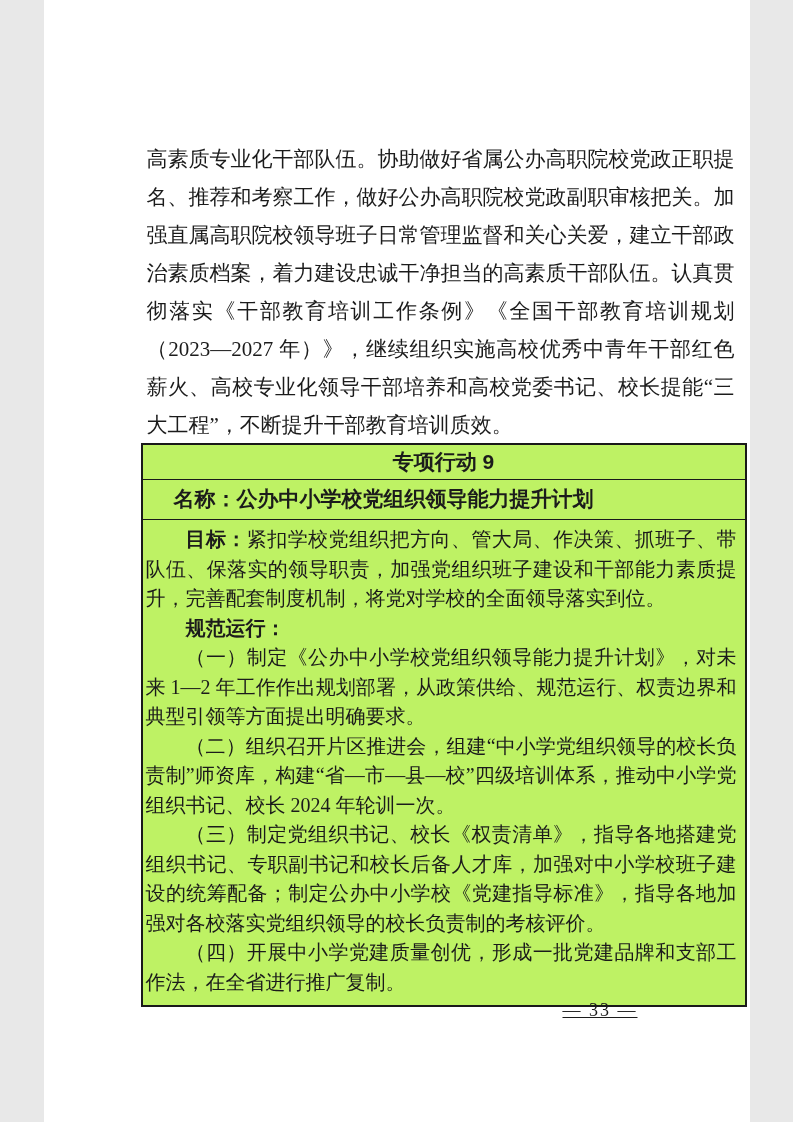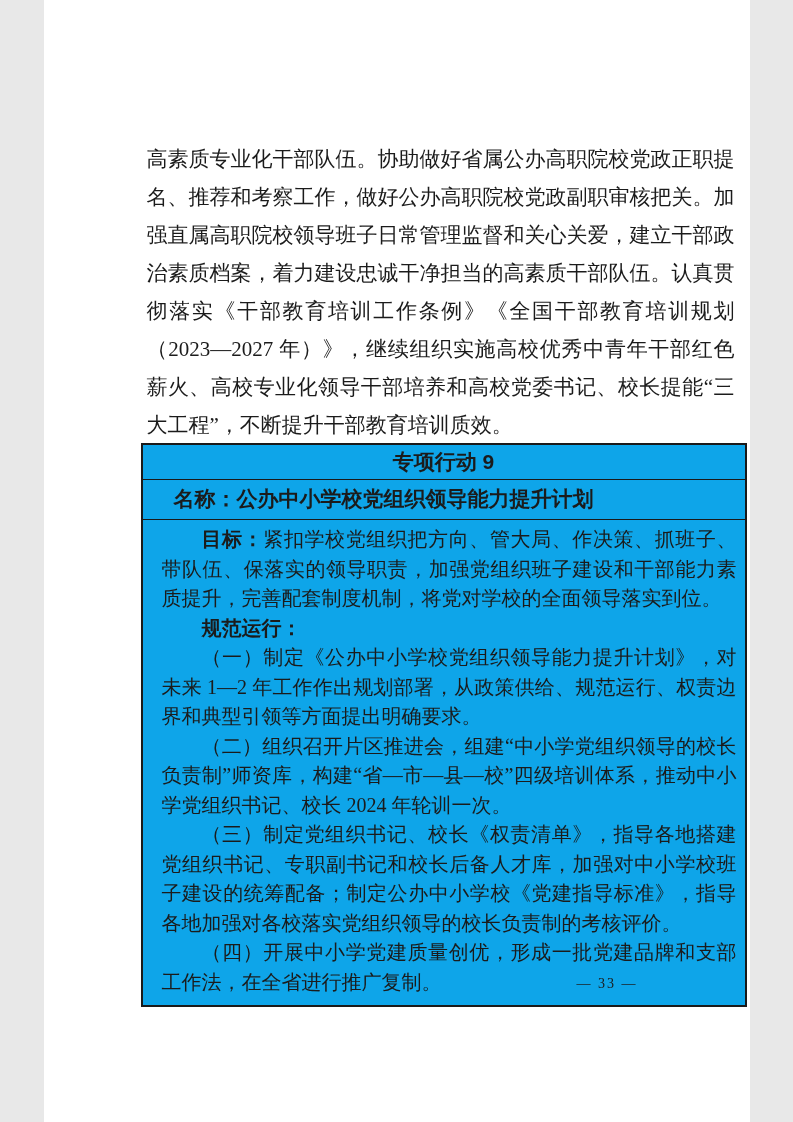--- a/index.html
+++ b/index.html
@@ -23,21 +23,21 @@
     line-height: 38px;
     text-align: justify;
   }
   .action-box {
     position: absolute;
     left: 97px;
     top: 443px;
     width: 606px;
     box-sizing: border-box;
     border: 2px solid #1a1a1a;
-    background: #0ea5e9;
+    background: #bef264;
   }
   .hei {
     font-family: "Liberation Sans", "DejaVu Sans", sans-serif;
     font-weight: bold;
   }
   .box-title {
     box-sizing: border-box;
     height: 35px;
     line-height: 33px;
     text-align: center;
@@ -50,36 +50,37 @@
     line-height: 38px;
     padding-left: 31px;
     font-size: 21px;
     border-bottom: 1px solid #1a1a1a;
     white-space: nowrap;
     overflow: hidden;
   }
   .box-body {
     box-sizing: border-box;
     min-height: 470px;
-    padding: 5px 8px 8px 19px;
+    padding: 5px 8px 8px 3px;
     font-size: 20px;
     line-height: 29.5px;
     text-align: justify;
   }
   .box-body p {
     margin: 0;
     text-indent: 2em;
   }
   .page-number {
     position: absolute;
-    top: 976px;
+    top: 1000px;
     right: 112px;
-    font-size: 14px;
+    font-size: 18px;
     letter-spacing: 2px;
     white-space: nowrap;
+    text-decoration: underline;
   }
 </style>
 </head>
 <body>
 
 <div class="page">
 
   <p class="intro">高素质专业化干部队伍。协助做好省属公办高职院校党政正职提名、推荐和考察工作，做好公办高职院校党政副职审核把关。加强直属高职院校领导班子日常管理监督和关心关爱，建立干部政治素质档案，着力建设忠诚干净担当的高素质干部队伍。认真贯彻落实《干部教育培训工作条例》《全国干部教育培训规划（2023—2027 年）》，继续组织实施高校优秀中青年干部红色薪火、高校专业化领导干部培养和高校党委书记、校长提能“三大工程”，不断提升干部教育培训质效。</p>
 
   <div class="action-box">

